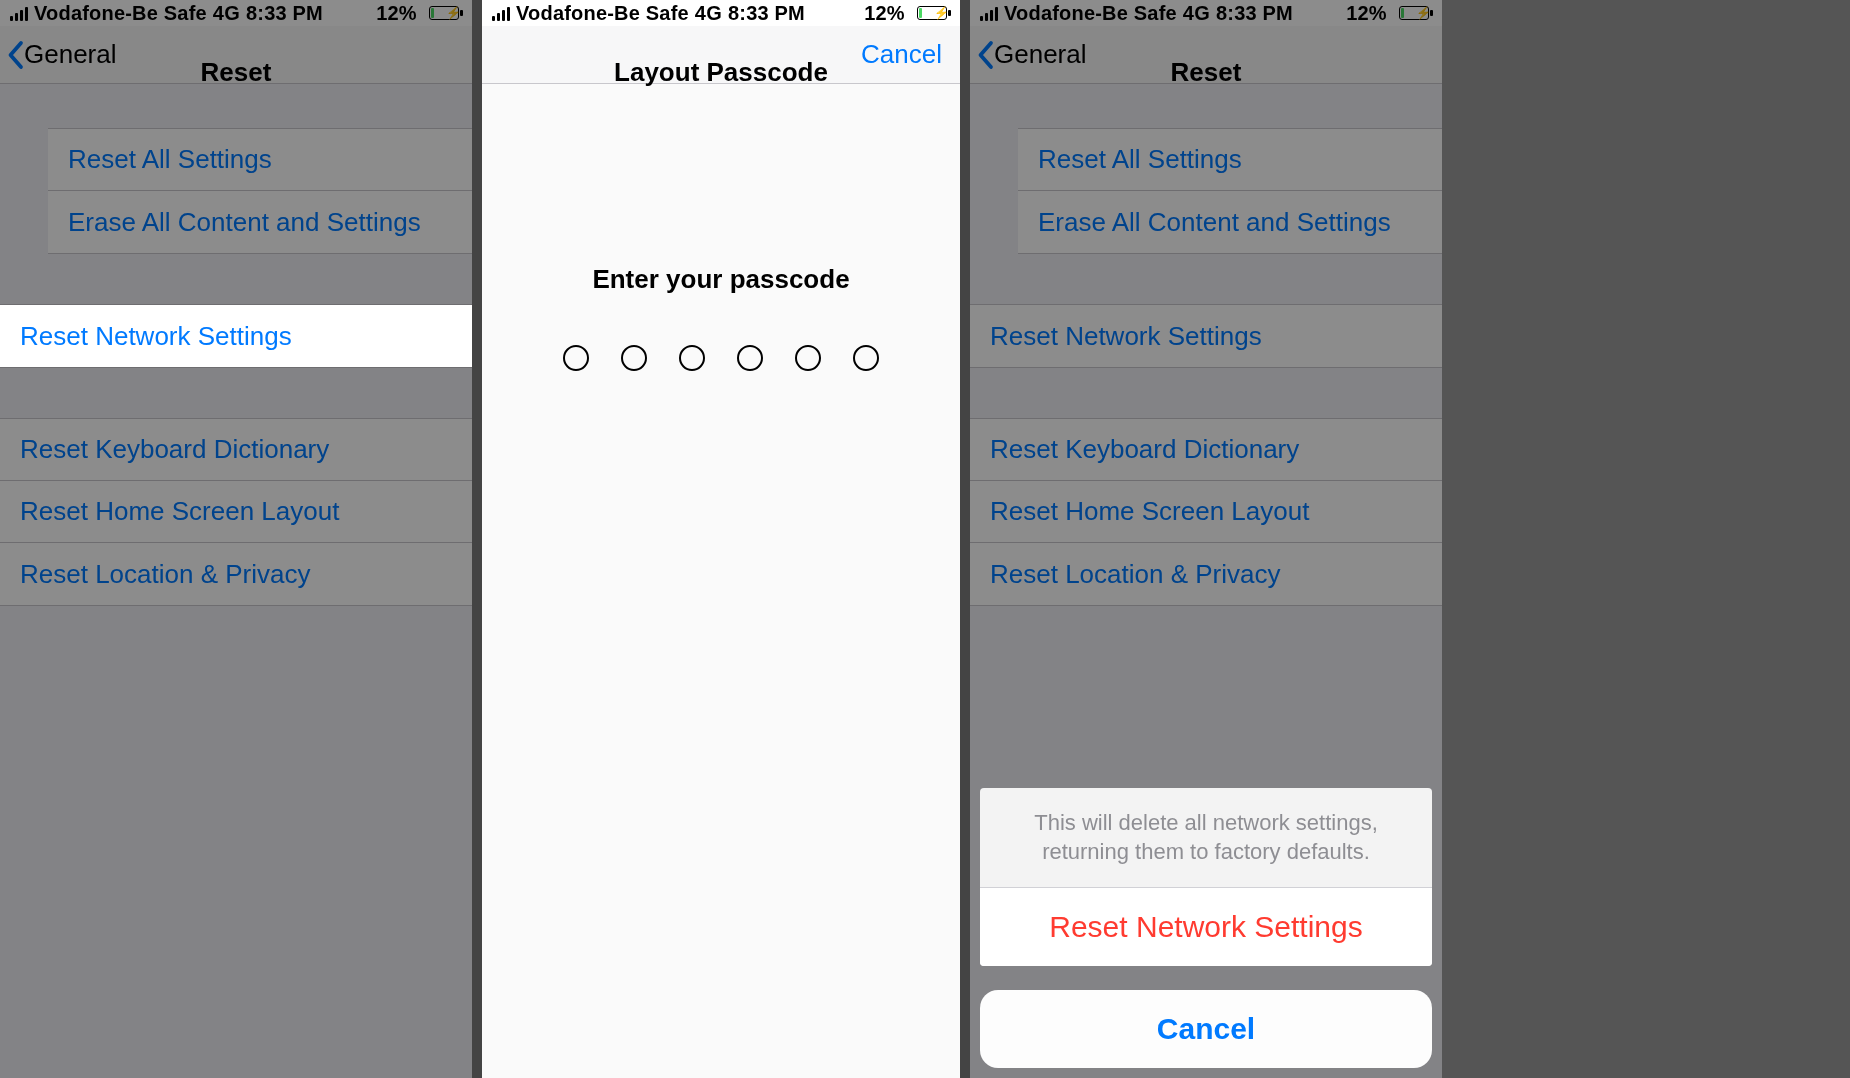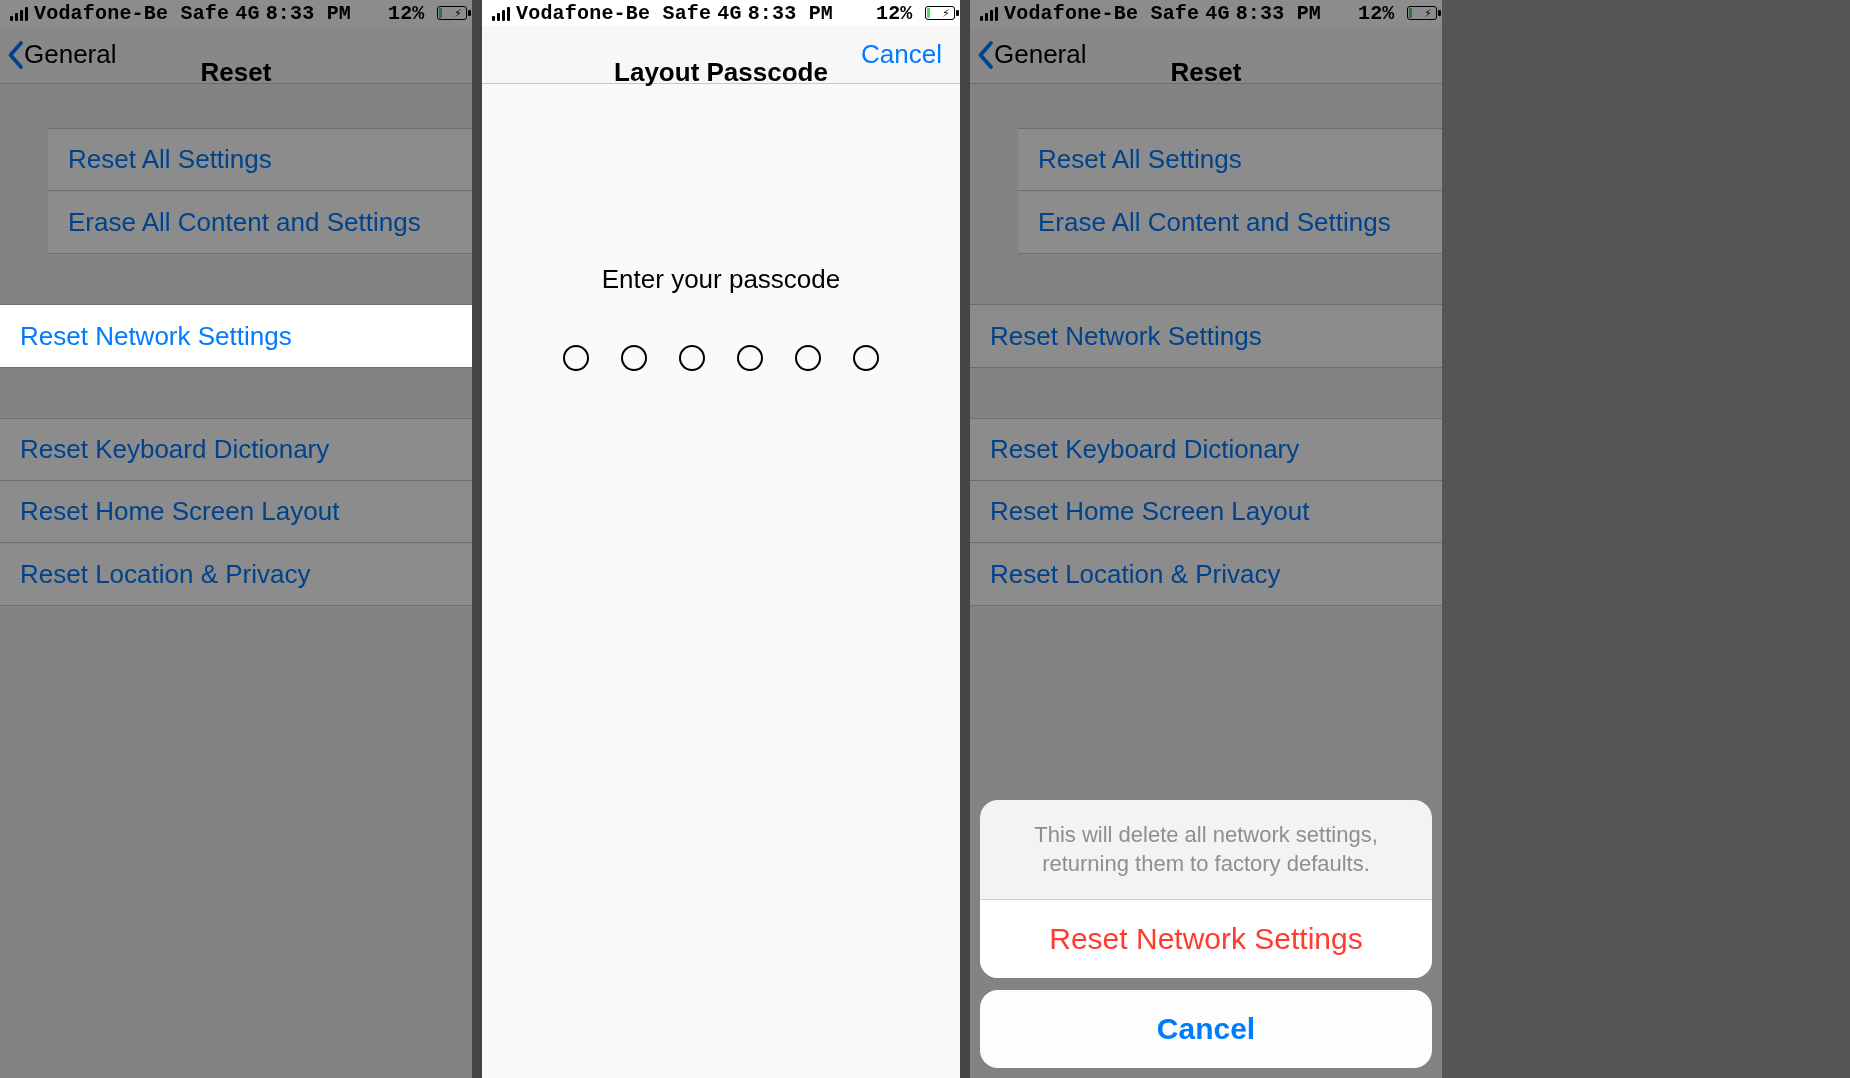--- a/index.html
+++ b/index.html
@@ -31,21 +31,20 @@
     background: #fff;
     display: flex;
     align-items: center;
     font-size: 20px;
     font-weight: 600;
     color: #000;
     padding: 0 10px;
     letter-spacing: 0.2px;
     position: relative;
     z-index: 60;
-    font-family: Liberation Mono, monospace;
   }
   .frame.dimmed .status-bar { z-index: 10; }
   .status-left { display:flex; align-items:center; gap:6px; }
   .status-right { margin-left:auto; display:flex; align-items:center; gap:12px; }
   .signal-bars { display:flex; align-items:flex-end; gap:2px; height:16px; }
   .signal-bars span { display:block; width:3px; background:#000; border-radius:1px; }
   .signal-bars span:nth-child(1){height:5px;}
   .signal-bars span:nth-child(2){height:8px;}
   .signal-bars span:nth-child(3){height:11px;}
   .signal-bars span:nth-child(4){height:14px;}
@@ -109,38 +108,38 @@
   .cell.highlight {
     z-index:60;
     background:#fff;
   }
   .passcode-body {
     text-align:center;
     padding-top:180px;
     background:#fafafa;
     height: calc(100% - 84px);
   }
-  .passcode-prompt { font-size:26px; color:#000; margin-bottom:50px; font-weight:400;}
+  .passcode-prompt { font-size:26px; color:#000; margin-bottom:50px; font-weight:700;}
   .passcode-dots { display:flex; justify-content:center; gap:32px; }
   .passcode-dot {
     width:26px; height:26px;
     border:2px solid #000;
     border-radius:50%;
   }
   .action-sheet {
     position:absolute;
     left:10px; right:10px;
     bottom:10px;
     z-index:70;
   }
   .sheet-block {
     background:rgba(248,248,248,0.96);
-    border-radius:18px;
+    border-radius:4px;
     overflow:hidden;
-    margin-bottom:12px;
+    margin-bottom:24px;
   }
   .sheet-label {
     font-size:22px;
     color:#8e8e93;
     text-align:center;
     padding:20px 30px;
     border-bottom:1px solid #d1d1d6;
     line-height:1.35;
   }
   .sheet-btn {

